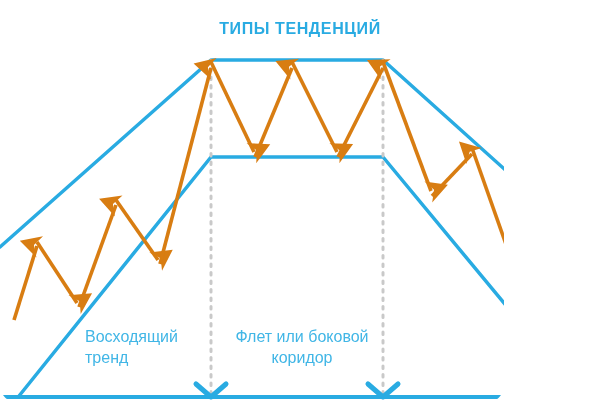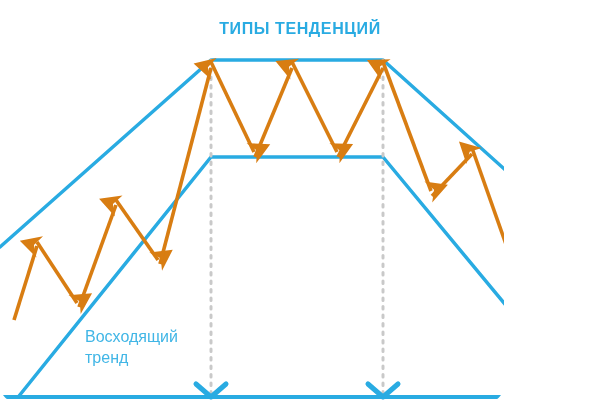--- a/index.html
+++ b/index.html
@@ -120,14 +120,15 @@
       <line x1="432" y1="196" x2="472" y2="154" marker-end="url(#arrow-up)"></line>
       <line x1="472" y1="148" x2="520" y2="284" marker-end="url(#arrow-down)"></line>
       <line x1="521" y1="289" x2="556" y2="246" marker-end="url(#arrow-up)"></line>
       <line x1="556" y1="240" x2="586" y2="371" marker-end="url(#arrow-down)"></line>
     </g>
   </svg>
 
   <div class="chart-title">ТИПЫ ТЕНДЕНЦИЙ</div>
 
   <div class="zone-label" id="label-uptrend">Восходящий тренд</div>
+  <div class="zone-label" id="label-flat">Флет или боковой коридор</div>
 
 </div>
 
 </body></html>

